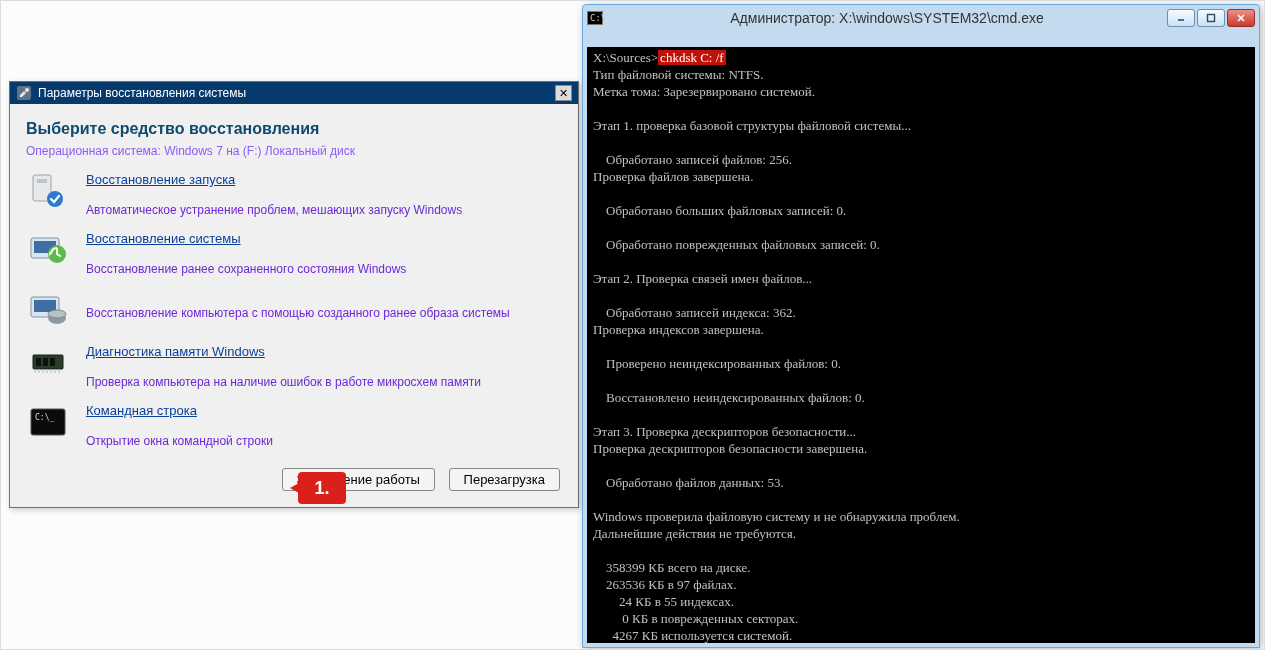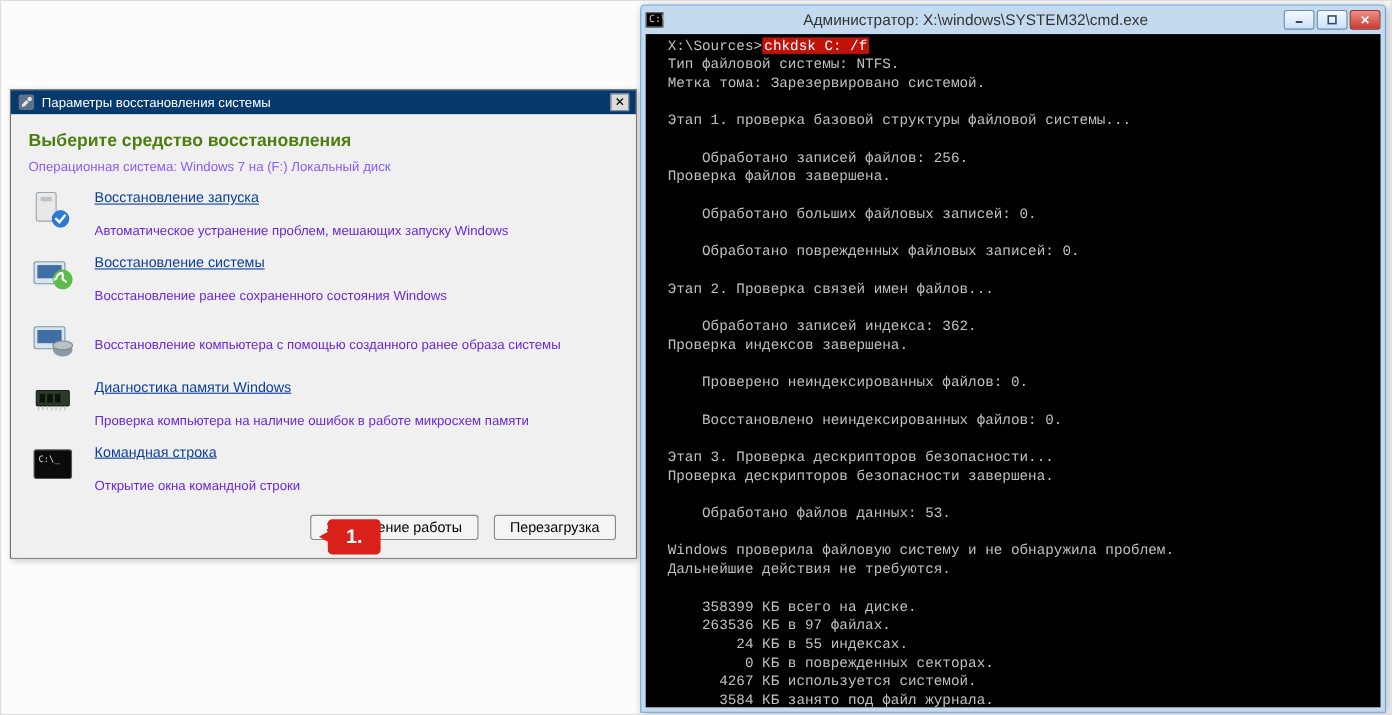--- a/index.html
+++ b/index.html
@@ -51,21 +51,21 @@
     cursor:pointer;
   }
   .recovery-body {
     padding: 14px 16px 12px 16px;
     background: #f0f0f0;
   }
   .choose-tool {
     font-size: 16px;
     font-weight: bold;
     margin: 2px 0 6px 0;
-    color:#4d7c0f;
+    color:#0c4a6e;
   }
   .os-line {
     font-size: 12px;
     color:#8b5cf6;
     margin-bottom: 14px;
   }
   .tools { }
   .tool {
     display: flex;
     gap: 14px;
@@ -169,25 +169,25 @@
     border-radius:3px;
     background:linear-gradient(#f6fbff,#cbe1f6);
     display:flex; align-items:center; justify-content:center;
     cursor:pointer;
   }
   .wbtn.close { background:linear-gradient(#f09088,#c8392e); border-color:#9b2e28;}
   .cmd-body {
     flex: 1;
     background: #000;
     color: #c0c0c0;
-    font-family: Liberation Mono, monospace;
+    font-family: Liberation Serif, serif;
     font-size: 13px;
     line-height: 17px;
-    margin: 0 4px 4px 4px;
-    padding: 2px 20px;
+    margin: 16px 4px 4px 4px;
+    padding: 2px 6px;
     white-space: pre;
     overflow: hidden;
   }
   .red-underline {
     background: #c1120a;
     color: #fff;
     padding: 0 2px;
   }
 </style>
 </head>

